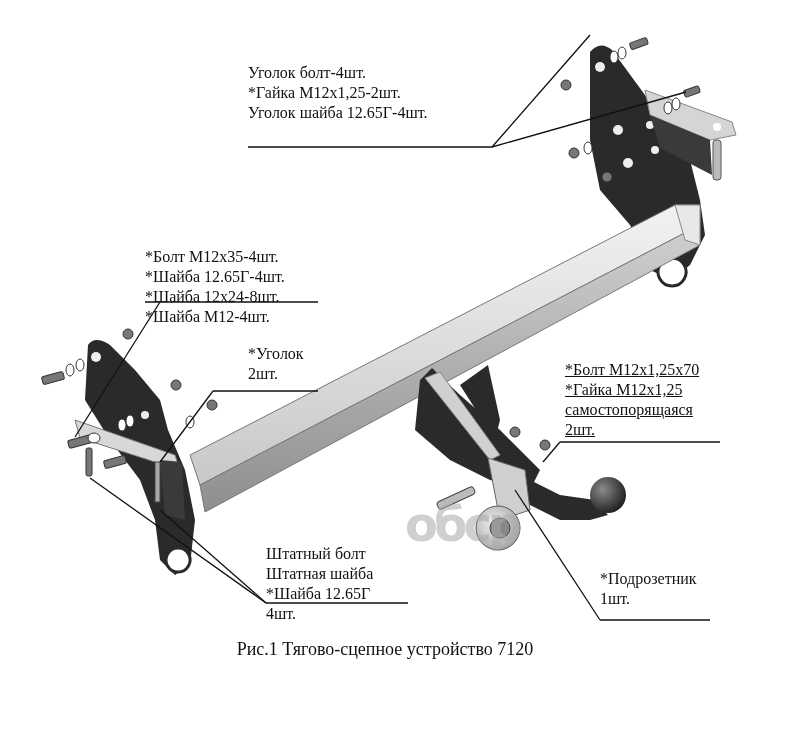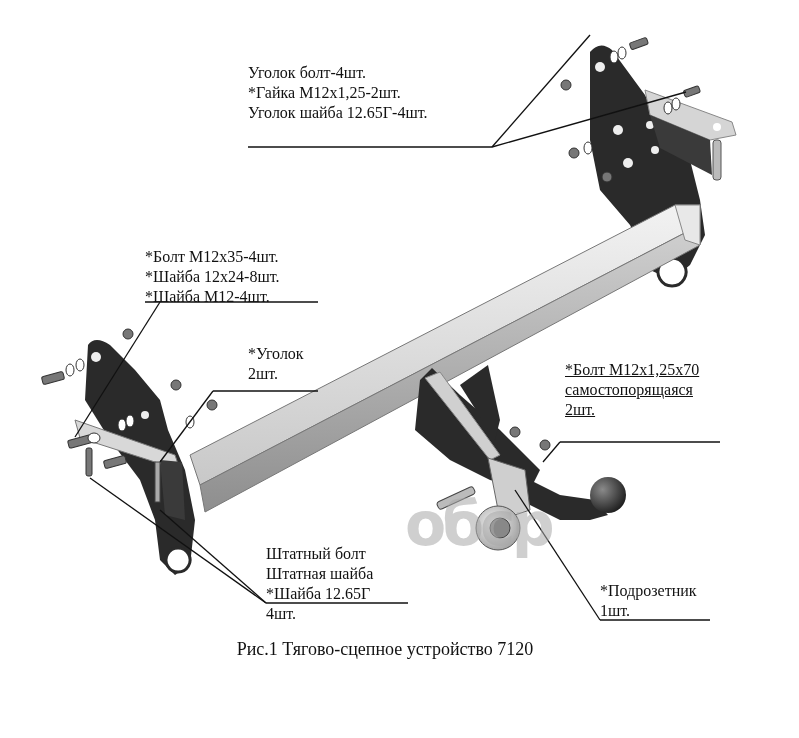--- a/index.html
+++ b/index.html
@@ -4,21 +4,21 @@
 <style>
   html, body { margin: 0; padding: 0; background: #ffffff; }
   body { width: 799px; height: 738px; position: relative; overflow: hidden;
          font-family: "Liberation Serif", "DejaVu Serif", serif; color: #111; }
   #art { position: absolute; left: 0; top: 0; width: 799px; height: 738px; }
   .callout { position: absolute; font-size: 16px; line-height: 20px; white-space: nowrap; }
   .callout .line { display: block; }
   .caption { position: absolute; left: 0; width: 770px; top: 638px; text-align: center;
              font-size: 18px; line-height: 22px; }
   .watermark { position: absolute; left: 405px; top: 488px; font-family: "DejaVu Sans", sans-serif;
-               font-weight: bold; font-size: 60px; color: #a9a9a9; opacity: 0.55; letter-spacing: -4px;
+               font-weight: bold; font-size: 48px; color: #a9a9a9; opacity: 0.55; letter-spacing: -4px;
                line-height: 72px; }
 </style>
 </head>
 <body>
 
 <svg id="art" viewBox="0 0 799 738" xmlns="http://www.w3.org/2000/svg">
   <defs>
     <linearGradient id="beamTop" x1="0" y1="0" x2="0" y2="1">
       <stop offset="0" stop-color="#f2f2f2"></stop>
       <stop offset="1" stop-color="#c8c8c8"></stop>
@@ -145,40 +145,42 @@
 <div class="watermark">oбcp</div>
 
 <div class="callout" style="left:248px; top:63px;">
   <span class="line">Уголок болт-4шт.</span>
   <span class="line">*Гайка М12х1,25-2шт.</span>
   <span class="line">Уголок шайба 12.65Г-4шт.</span>
 </div>
 
 <div class="callout" style="left:145px; top:219px;margin-top:28px;">
   <span class="line">*Болт М12х35-4шт.</span>
+  <span class="line">*Шайба 12.65Г-4шт.</span>
   <span class="line">*Шайба 12х24-8шт.</span>
   <span class="line">*Шайба М12-4шт.</span>
 </div>
 
 <div class="callout" style="left:248px; top:344px;">
   <span class="line">*Уголок</span>
   <span class="line">2шт.</span>
 </div>
 
 <div class="callout" style="left:565px; top:360px;text-decoration:underline;">
   <span class="line">*Болт М12х1,25х70</span>
+  <span class="line">*Гайка М12х1,25</span>
   <span class="line">самостопорящаяся</span>
   <span class="line">2шт.</span>
 </div>
 
 <div class="callout" style="left:266px; top:520px;margin-top:24px;">
   <span class="line">Штатный болт</span>
   <span class="line">Штатная шайба</span>
   <span class="line">*Шайба 12.65Г</span>
   <span class="line">4шт.</span>
 </div>
 
-<div class="callout" style="left:600px; top:581px;">
+<div class="callout" style="left:600px; top:569px;">
   <span class="line">*Подрозетник</span>
   <span class="line">1шт.</span>
 </div>
 
 <div class="caption">Рис.1 Тягово-сцепное устройство 7120</div>
 
 </body></html>

